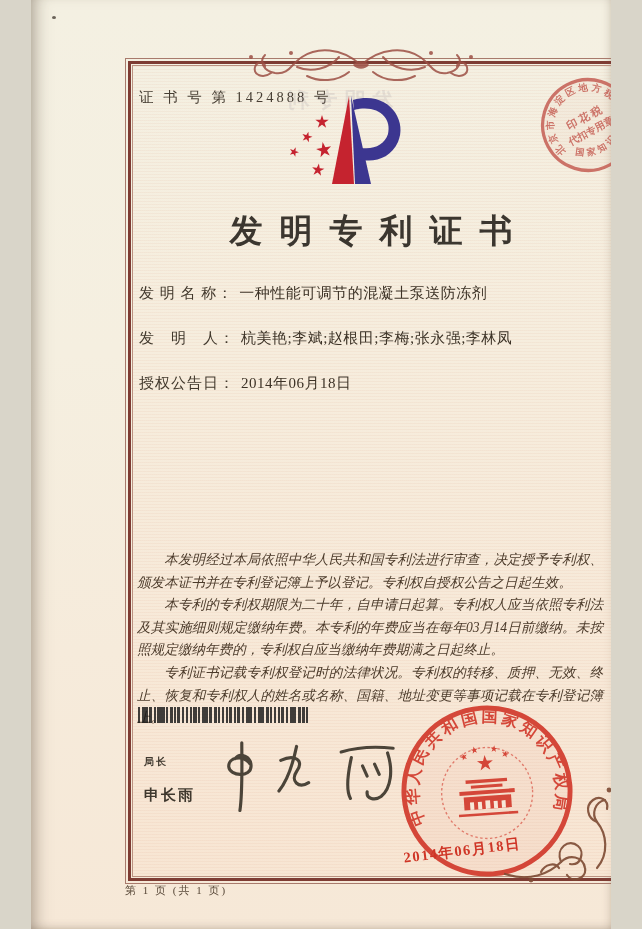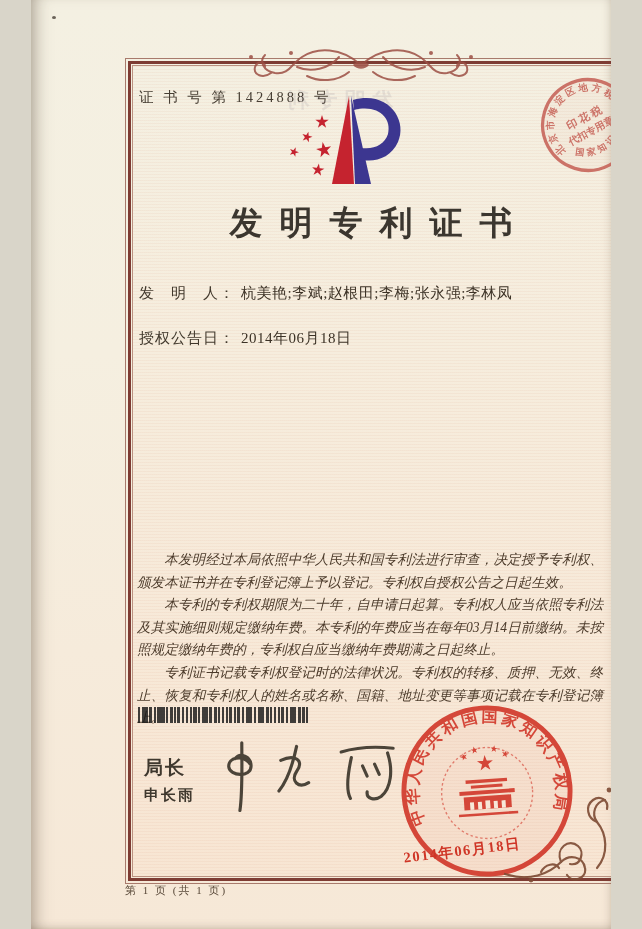--- a/index.html
+++ b/index.html
@@ -16,39 +16,39 @@
   .frame-mid{width:100%;height:100%;box-sizing:border-box;border:3px solid #7e3c33;padding:1px;}
   .frame-in{width:100%;height:100%;box-sizing:border-box;border:1px solid #bb9180;
     background:
       repeating-linear-gradient(180deg, rgba(208,128,96,.07) 0 1px, rgba(0,0,0,0) 1px 3px),
       linear-gradient(180deg, rgba(250,246,234,.0) 0%, rgba(248,233,216,.55) 60%, rgba(248,229,210,.8) 100%);}
   
   .cert-no{position:absolute;left:108px;top:88px;font-size:14.5px;letter-spacing:3px;color:#473e33;white-space:nowrap;}
   .ghost{position:absolute;left:250px;top:86px;font-size:21px;letter-spacing:7px;color:rgba(105,95,120,.12);
     transform:scaleX(-1);white-space:nowrap;font-weight:bold;}
   .logo{position:absolute;left:245px;top:90px;width:150px;height:102px;}
-  .title{position:absolute;left:70px;top:201px;width:540px;text-align:center;font-size:33px;font-weight:bold;
+  .title{position:absolute;left:70px;top:209px;width:540px;text-align:center;font-size:33px;font-weight:bold;
     letter-spacing:17px;color:#3b362f;text-indent:17px;}
   
   .fields{position:absolute;left:108px;top:284px;width:460px;}
   .field-row{display:flex;align-items:baseline;height:20px;margin-bottom:25px;font-size:15px;white-space:nowrap;}
   .field-label{color:#41382c;letter-spacing:1px;flex:0 0 auto;}
   .field-value{color:#3c3226;margin-left:6px;letter-spacing:.5px;}
   
   .body-text{position:absolute;left:106px;top:549px;width:466px;font-size:13.6px;line-height:22.6px;
     color:#4c3b2b;font-style:italic;text-align:justify;}
   .body-text p{margin:0;text-indent:2em;}
   
   .barcode{position:absolute;left:107px;top:707px;width:172px;height:16px;opacity:.82;
     background:
       repeating-linear-gradient(90deg,#181818 0 1.5px,rgba(0,0,0,0) 1.5px 4px),
       repeating-linear-gradient(90deg,#181818 0 1px,rgba(0,0,0,0) 1px 6.5px),
       repeating-linear-gradient(90deg,#181818 0 2px,rgba(0,0,0,0) 2px 11px);}
   
-  .signer-title{position:absolute;left:113px;top:755px;font-size:19px;font-weight:bold;color:#3f382e;letter-spacing:2px;}
+  .signer-title{position:absolute;left:113px;top:755px;font-size:10px;font-weight:bold;color:#3f382e;letter-spacing:2px;}
   .signer-name{position:absolute;left:113px;top:786px;font-size:15px;font-weight:bold;color:#3f382e;letter-spacing:2px;}
   .signature{position:absolute;left:182px;top:733px;width:195px;height:90px;}
   
   .seal{position:absolute;left:367px;top:702px;width:178px;height:178px;opacity:.92;transform:rotate(-4deg);}
   .seal-date{position:absolute;left:372px;top:837px;width:190px;font-size:14.5px;font-weight:bold;color:#cf3526;
     letter-spacing:1.5px;transform:rotate(-7deg);white-space:nowrap;}
   .tax-stamp{position:absolute;left:498px;top:66px;width:118px;height:118px;opacity:.8;transform:rotate(-28deg);}
   
   .flourish{position:absolute;left:202px;top:42px;width:256px;height:46px;}
   .corner-orn{position:absolute;left:470px;top:776px;width:124px;height:112px;opacity:.9;}
@@ -102,20 +102,24 @@
       <use href="#star" transform="translate(31,47) scale(5.5) rotate(15)"></use>
       <use href="#star" transform="translate(48,60) scale(8) rotate(-10)"></use>
       <use href="#star" transform="translate(18,62) scale(5) rotate(20)"></use>
       <use href="#star" transform="translate(42,80) scale(6.5) rotate(8)"></use>
     </g>
   </svg>
 
   <div class="title">发明专利证书</div>
 
   <div class="fields">
+    <div class="field-row">
+      <span class="field-label">发 明 名 称：</span>
+      <span class="field-value">一种性能可调节的混凝土泵送防冻剂</span>
+    </div>
     <div class="field-row">
       <span class="field-label">发　明　人：</span>
       <span class="field-value">杭美艳;李斌;赵根田;李梅;张永强;李林凤</span>
     </div>
     <div class="field-row">
       <span class="field-label">授权公告日：</span>
       <span class="field-value">2014年06月18日</span>
     </div>
   </div>
 

